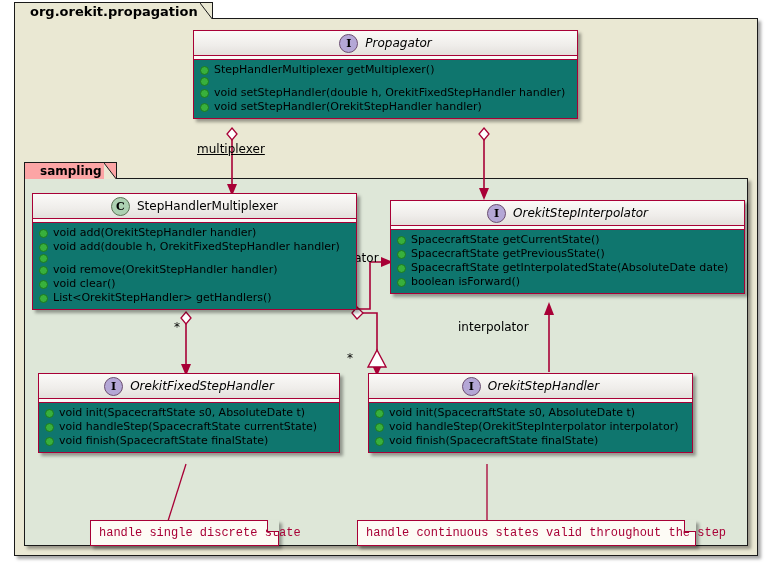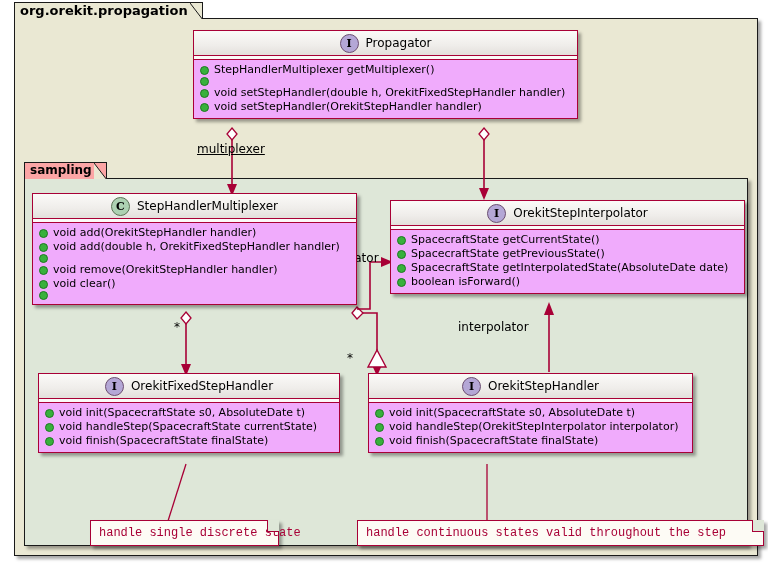--- a/index.html
+++ b/index.html
@@ -47,22 +47,22 @@
   }
 
   .pkg-tab {
     position: absolute;
     box-sizing: border-box;
     border: 1px solid #1a1a1a;
     border-bottom: none;
     font-weight: bold;
     color: #000000;
     display: flex;
-    align-items: flex-start;
-    padding-left: 5px;
+    align-items: center;
+    padding-left: 15px;
     padding-right: 14px;
     white-space: nowrap;
   }
   .pkg-tab::after {
     content: "";
     position: absolute;
     right: 0;
     top: 0;
     width: 0;
     height: 0;
@@ -112,29 +112,29 @@
     height: 25px;
     padding: 0 6px;
   }
   .uclass .sep {
     height: 4px;
     border-bottom: 1px solid #A80036;
     background: #FBFAF8;
     box-sizing: border-box;
   }
   .uclass .body {
-    background: #f0abfc;
+    background: #0f766e;
     padding: 3px 1px 4px 4px;
   }
   .cname {
     font-size: 12px;
     color: #000000;
     white-space: nowrap;
   }
-  .cname.iface { }
+  .cname.iface { font-style: italic; }
 
   .badge {
     width: 17px;
     height: 17px;
     border-radius: 50%;
     display: inline-flex;
     align-items: center;
     justify-content: center;
     font-family: "DejaVu Serif", serif;
     font-weight: bold;
@@ -322,20 +322,21 @@
       <div class="member">
           <span class="dot"></span>
           <span>void remove(OrekitStepHandler handler)</span>
         </div>
       <div class="member">
           <span class="dot"></span>
           <span>void clear()</span>
         </div>
       <div class="member">
           <span class="dot"></span>
+          <span>List&lt;OrekitStepHandler&gt; getHandlers()</span>
         </div>
     </div>
   </div>
 
   <div class="uclass" style="left:390px; top:200px; width:355px;">
     <div class="hdr">
       <span class="badge i">I</span>
       <span class="cname iface">OrekitStepInterpolator</span>
     </div>
     <div class="sep"></div>
@@ -400,18 +401,18 @@
           <span class="dot"></span>
           <span>void finish(SpacecraftState finalState)</span>
         </div>
     </div>
   </div>
 
   <div class="note" style="left:90px; top:520px; width:189px; height:26px;">
     <span>handle single discrete state</span>
     <span class="fold"></span>
   </div>
-  <div class="note" style="left:357px; top:520px; width:407px; height:26px;">
+  <div class="note" style="left:357px; top:520px; width:339px; height:26px;">
     <span>handle continuous states valid throughout the step</span>
     <span class="fold"></span>
   </div>
 
 </div>
 
 </body></html>

